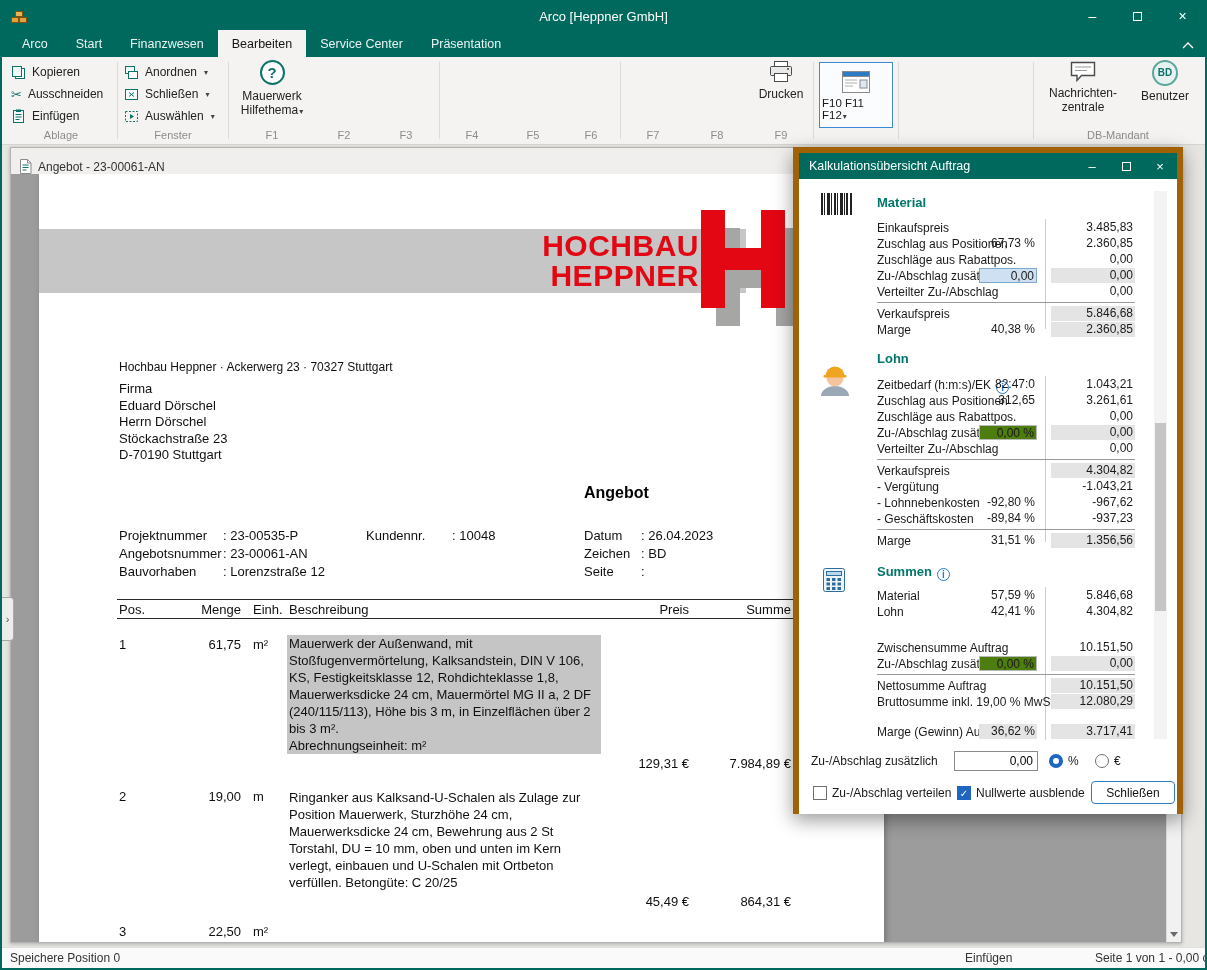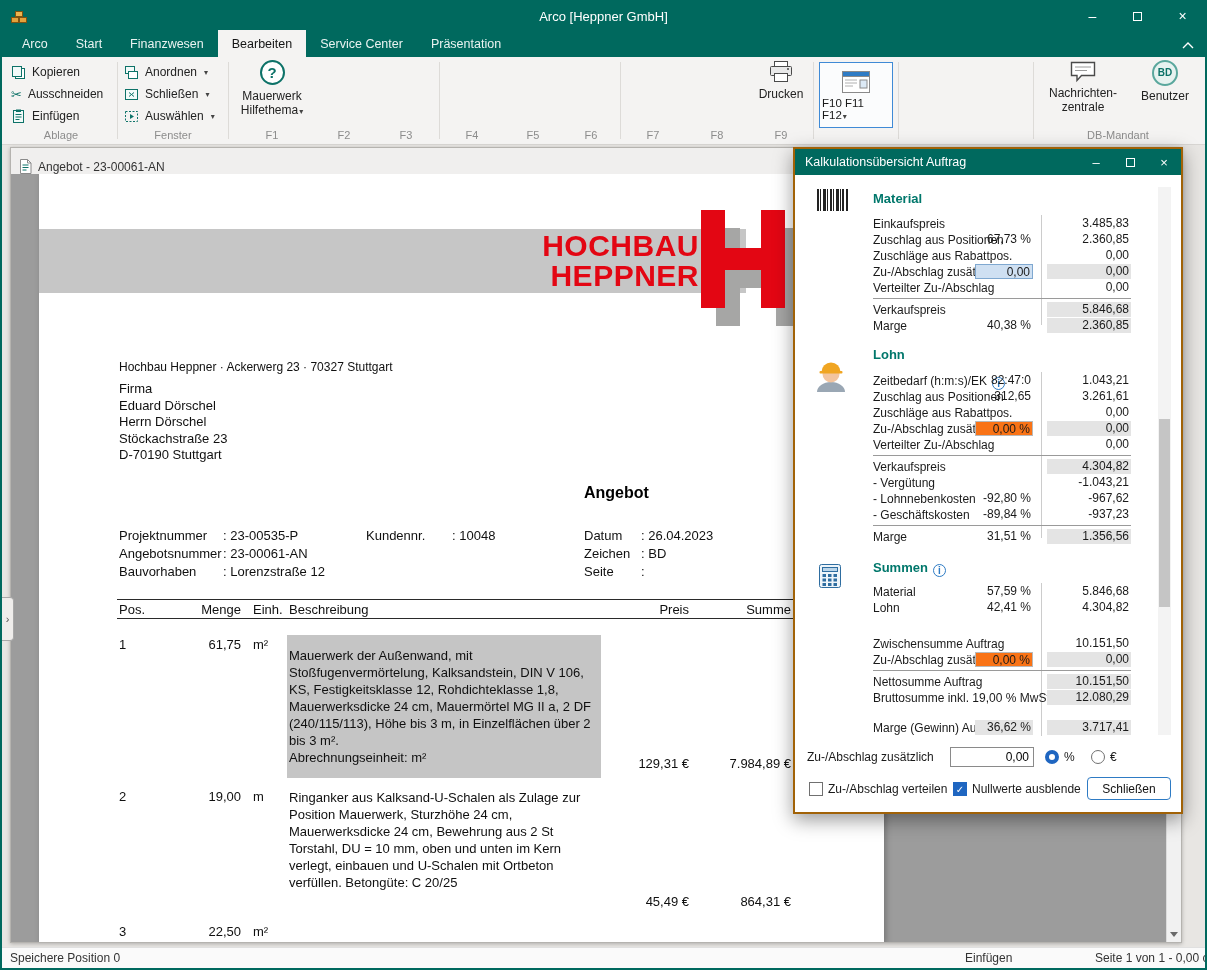--- a/index.html
+++ b/index.html
@@ -46,43 +46,43 @@
   .tr{text-align:right;}
   .logo-band{position:absolute;left:0;top:55px;width:707px;height:64px;background:#c6c6c6;}
   .logo-txt{position:absolute;left:360px;top:57px;width:300px;text-align:right;font-weight:bold;font-size:30px;line-height:30px;
             color:#e30613;letter-spacing:.5px;}
   .logo-mark{position:absolute;left:662px;top:36px;}
   .sender{position:absolute;left:80px;top:186px;font-size:12px;color:#101010;white-space:nowrap;}
   .rcpt{position:absolute;left:80px;top:207px;font-size:13px;line-height:16.5px;color:#101010;}
   .dtitle{position:absolute;left:545px;top:310px;font-size:16px;font-weight:bold;color:#000;}
   .thline{position:absolute;left:78px;width:676px;height:1px;background:#2a2a2a;}
   .desc{position:absolute;left:250px;width:314px;font-size:13px;line-height:17px;color:#101010;white-space:pre-line;}
-  .desc.sel{background:#c5c5c5;padding:12px 2px;margin-left:-2px;}
+  .desc.sel{background:#c5c5c5;padding:0 2px;margin-left:-2px;}
   .doc-sb{position:absolute;right:0;top:26px;bottom:0;width:15px;background:#f1f1f1;border-left:1px solid #dcdcdc;}
   .tri-up{width:0;height:0;border-left:4px solid transparent;border-right:4px solid transparent;border-bottom:5px solid #6a6a6a;margin:5px auto 0;}
   .tri-down{position:absolute;bottom:5px;left:3px;width:0;height:0;border-left:4px solid transparent;border-right:4px solid transparent;border-top:5px solid #6a6a6a;}
   .doc-sb-th{position:absolute;left:2px;right:2px;top:18px;height:210px;background:#c8c8c8;}
   .side-h{position:absolute;left:0;top:452px;width:12px;height:44px;background:#efedeb;border:1px solid #a8a8a8;border-left:none;
           border-radius:0 4px 4px 0;z-index:5;display:flex;align-items:center;justify-content:center;color:#555;font-size:11px;}
   
-  .dlg{position:absolute;left:791px;top:2px;width:390px;height:667px;background:#fff;border:2px solid #a16207;z-index:20;
+  .dlg{position:absolute;left:791px;top:2px;width:390px;height:667px;background:#fff;border:6px solid #a16207;z-index:20;
        box-shadow:0 6px 18px rgba(0,0,0,.4);}
   .dlg-tb{position:relative;height:26px;background:#00695e;color:#fff;display:flex;align-items:center;padding-left:10px;font-size:12.5px;}
   .dlg-wc{position:absolute;right:0;top:0;height:100%;display:flex;}
   .dlg-wc .wc{width:34px;font-size:13px;}
   .dlg-body{position:relative;height:635px;font-size:12px;background:#fff;overflow:hidden;}
   .sec-h{position:absolute;left:78px;font-size:13px;font-weight:bold;color:#00776b;}
   .sec-ic{position:absolute;}
   .dr{position:absolute;left:78px;width:258px;height:15px;}
   .dr-l{position:absolute;left:0;top:0;white-space:nowrap;}
   .dr-p{position:absolute;right:98px;top:-1px;width:58px;text-align:right;padding:0 2px;height:15px;}
   .dr-v{position:absolute;right:0;top:-1px;width:84px;text-align:right;padding:0 2px;height:15px;}
   .cell{background:#e4e4e4;}
   .cellb{background:#cfe0f2;border:1px solid #7fa8d0;}
-  .cellg{background:#f97316;border:1px solid #b9b9b9;}
+  .cellg{background:#4d7c0f;border:1px solid #b9b9b9;}
   .hl{position:absolute;left:78px;width:258px;height:1px;background:#9a9a9a;}
   .vl{position:absolute;left:246px;width:1px;background:#cccccc;}
   .ii{display:inline-block;width:13px;height:13px;border-radius:50%;background:#fff;border:1px solid #2e7bc4;color:#2e7bc4;
       font-size:10px;font-weight:bold;text-align:center;line-height:12px;vertical-align:-2px;margin-left:5px;}
   .dlg-sb{position:absolute;right:10px;top:12px;width:13px;height:548px;background:#f3f3f3;}
   .dlg-sb-th{position:absolute;left:1px;right:1px;top:232px;height:188px;background:#c5c5c5;}
   .ftrow{position:absolute;left:12px;right:12px;height:22px;}
   .ft-l{position:absolute;left:0;top:3px;}
   .ft-in{position:absolute;left:143px;top:0;width:84px;height:20px;border:1px solid #8a8a8a;text-align:right;padding:0 4px;
          font-size:12px;font-family:inherit;background:#fff;}

